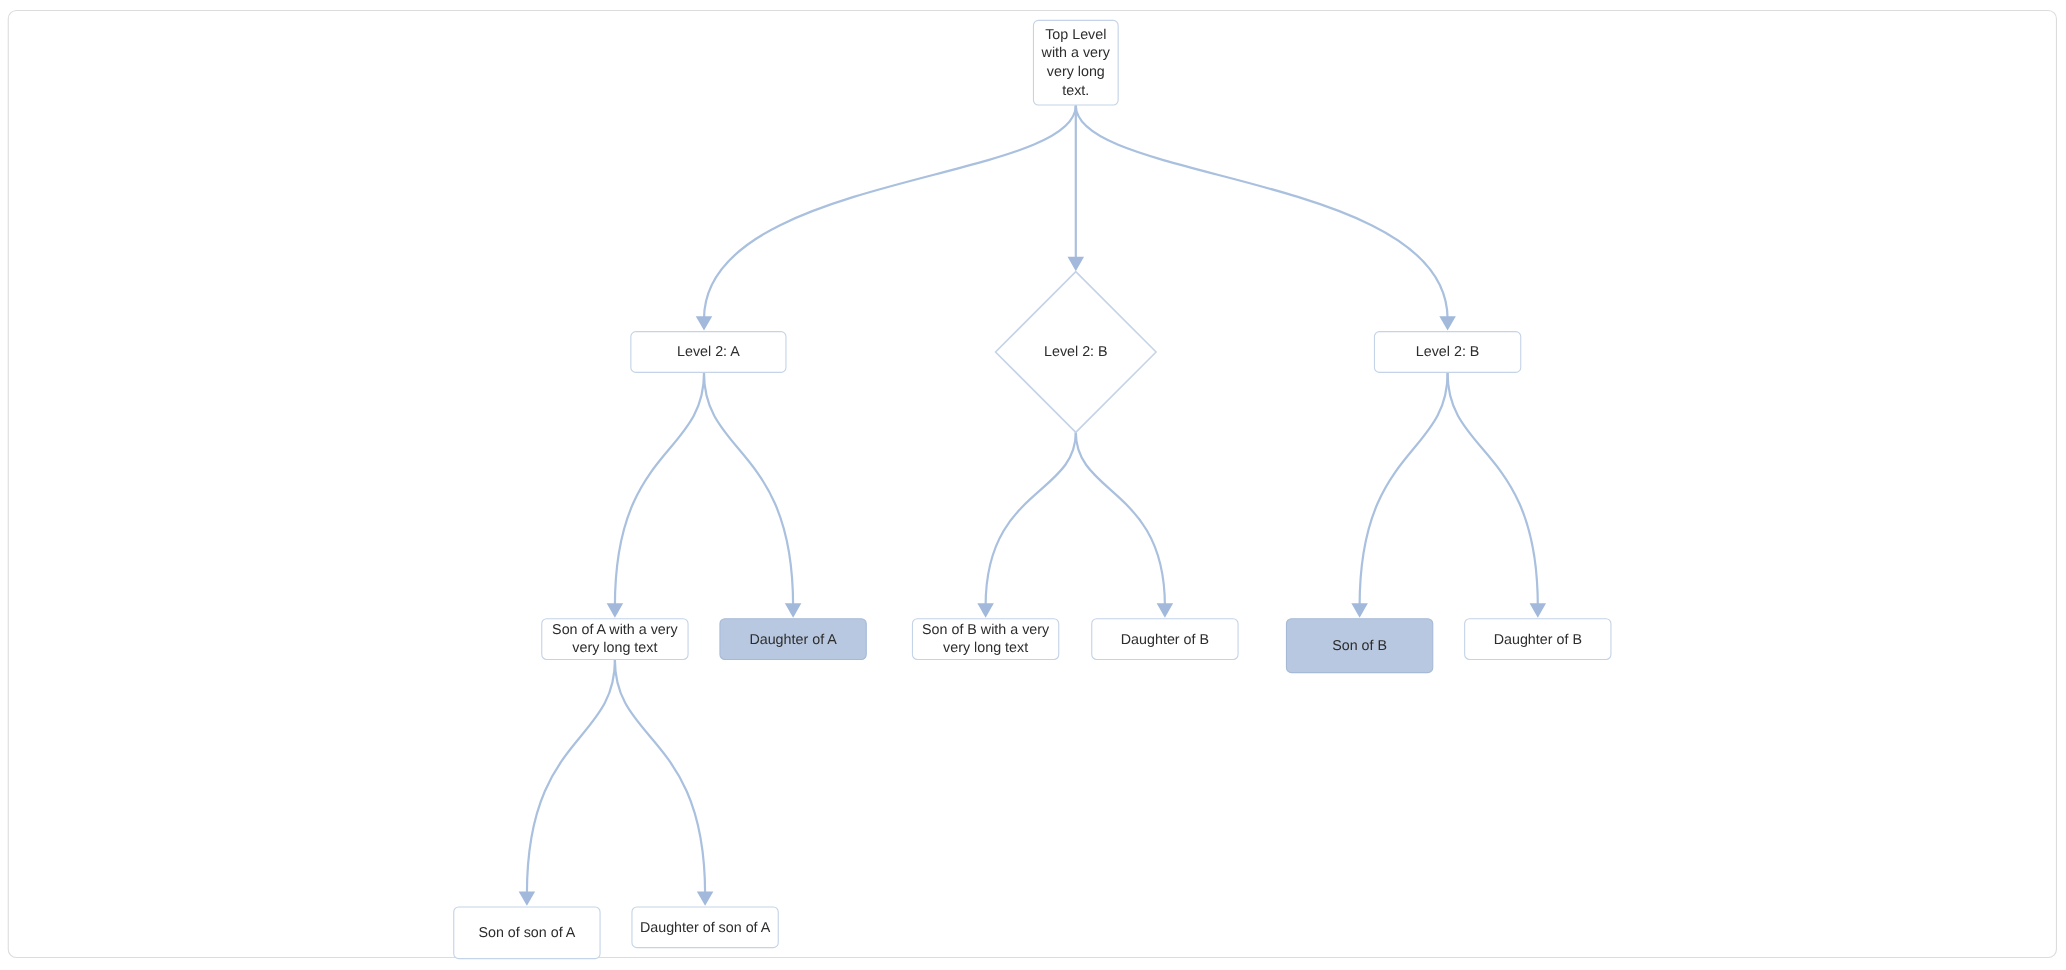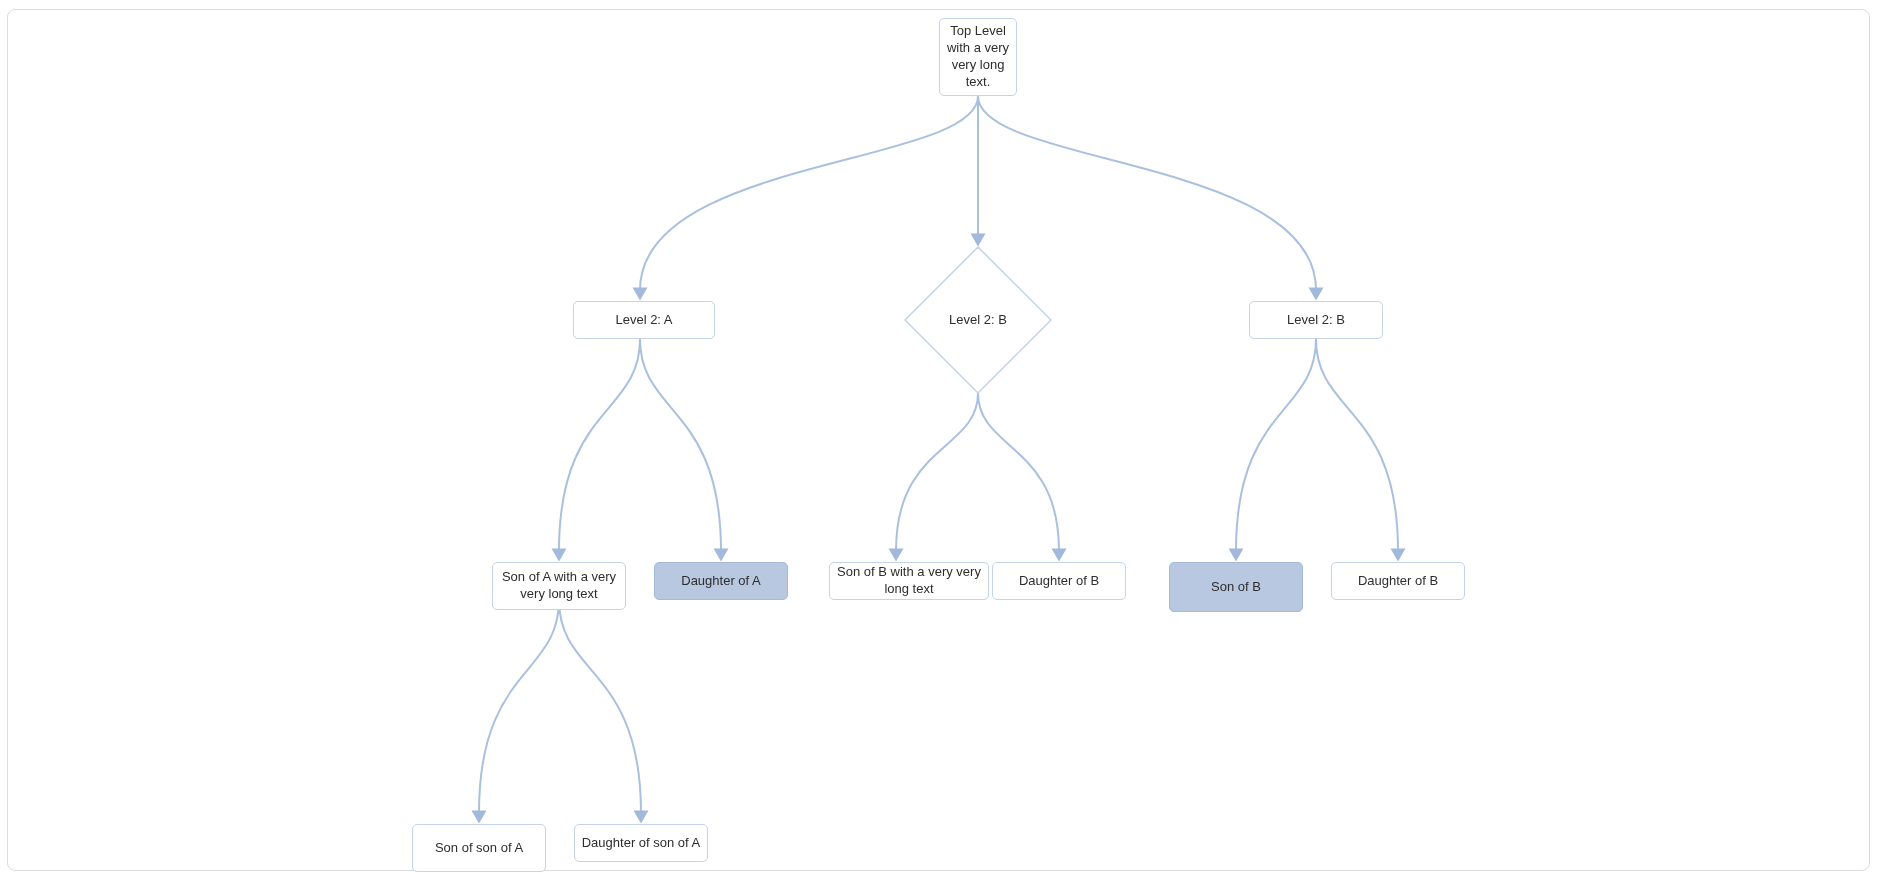--- a/index.html
+++ b/index.html
@@ -88,27 +88,27 @@
       </div>
       <div class="node" style="left: 573px; top: 301px; width: 142px; height: 38px;">
         <span>Level 2: A</span>
       </div>
       <div class="node diamond-label" style="left: 905px; top: 247px; width: 146px; height: 146px;">
         <span>Level 2: B</span>
       </div>
       <div class="node" style="left: 1249px; top: 301px; width: 134px; height: 38px;">
         <span>Level 2: B</span>
       </div>
-      <div class="node" style="left: 492px; top: 562px; width: 134px; height: 48px;">
+      <div class="node" style="left: 492px; top: 562px; width: 134px; height: 38px;">
         <span>Son of A with a very very long text</span>
       </div>
       <div class="node filled" style="left: 654px; top: 562px; width: 134px; height: 38px;">
         <span>Daughter of A</span>
       </div>
-      <div class="node" style="left: 829px; top: 562px; width: 160px; height: 38px;">
+      <div class="node" style="left: 829px; top: 562px; width: 134px; height: 38px;">
         <span>Son of B with a very very long text</span>
       </div>
       <div class="node" style="left: 992px; top: 562px; width: 134px; height: 38px;">
         <span>Daughter of B</span>
       </div>
       <div class="node filled" style="left: 1169px; top: 562px; width: 134px; height: 50px;">
         <span>Son of B</span>
       </div>
       <div class="node" style="left: 1331px; top: 562px; width: 134px; height: 38px;">
         <span>Daughter of B</span>

